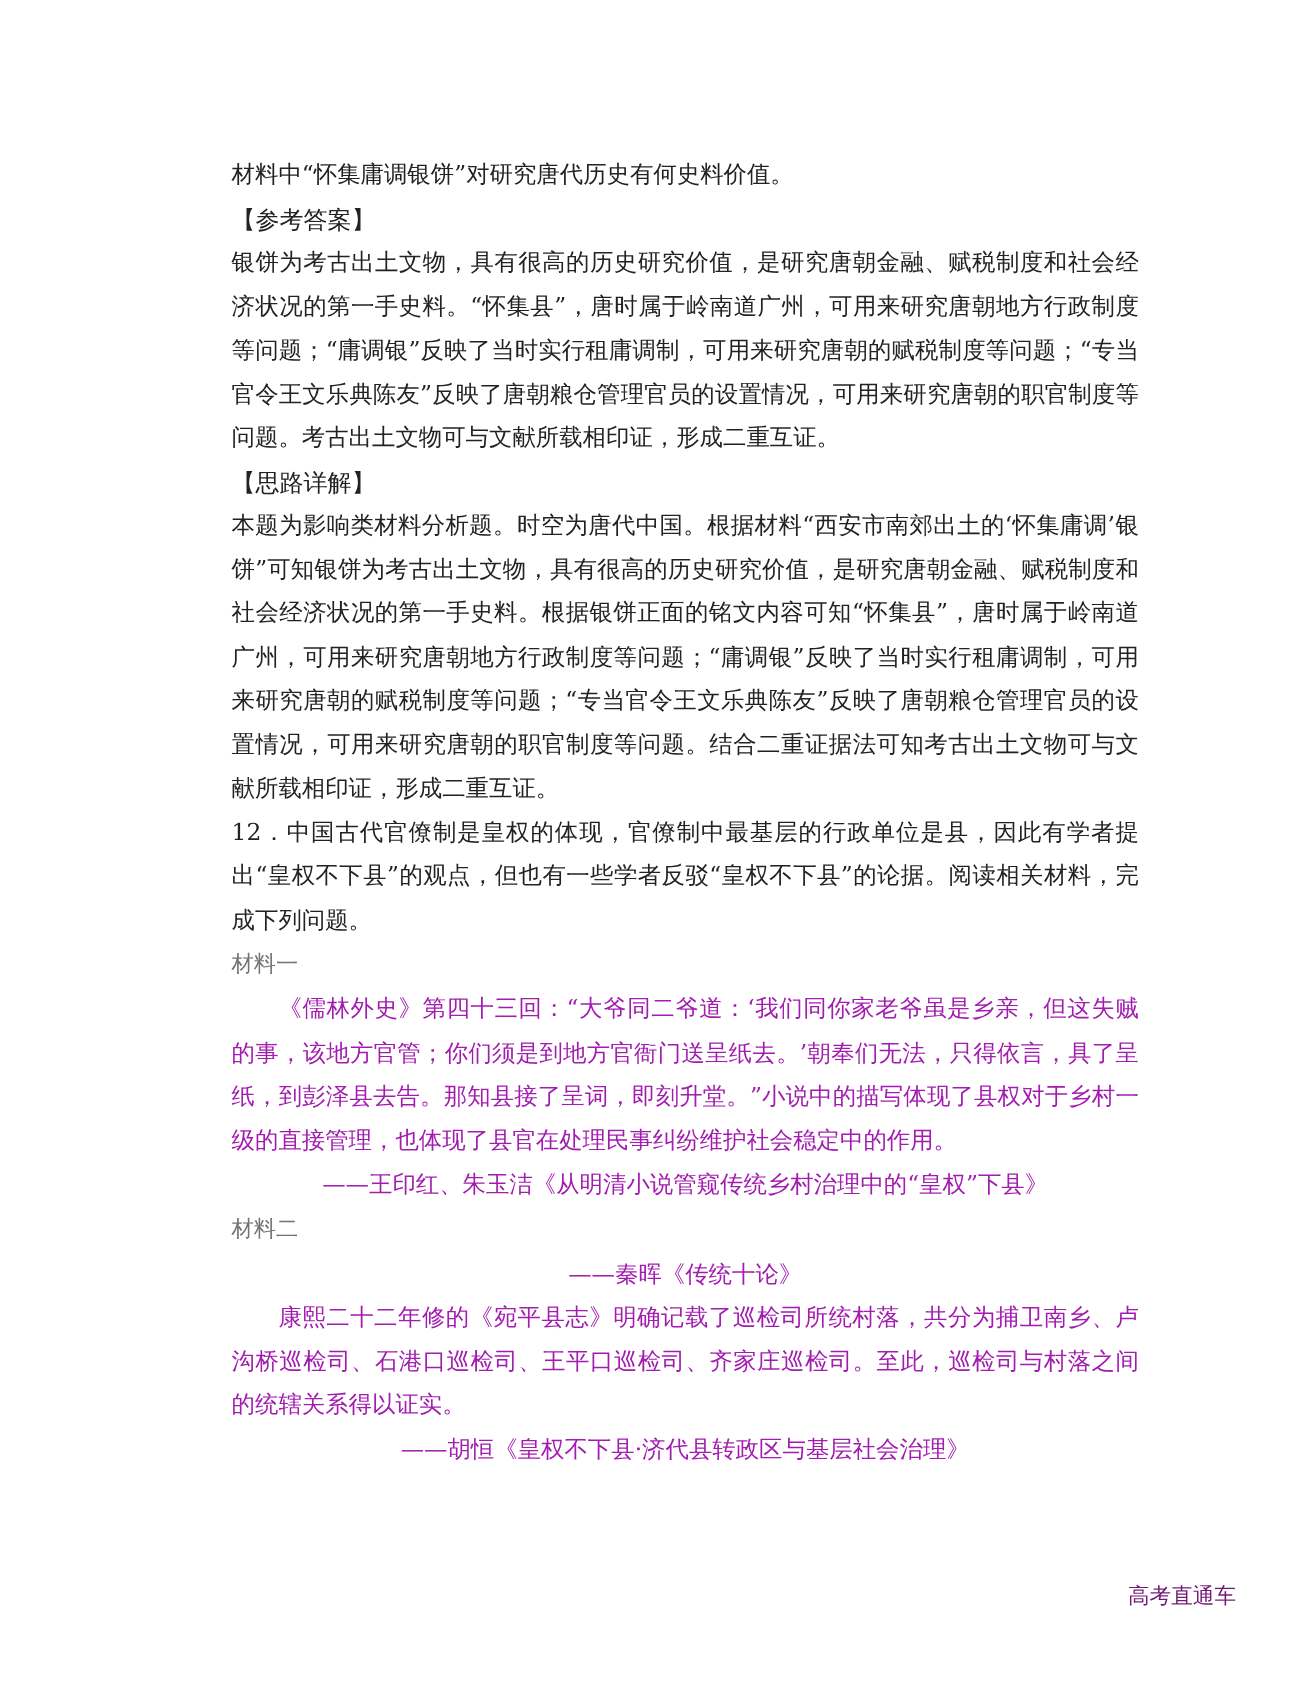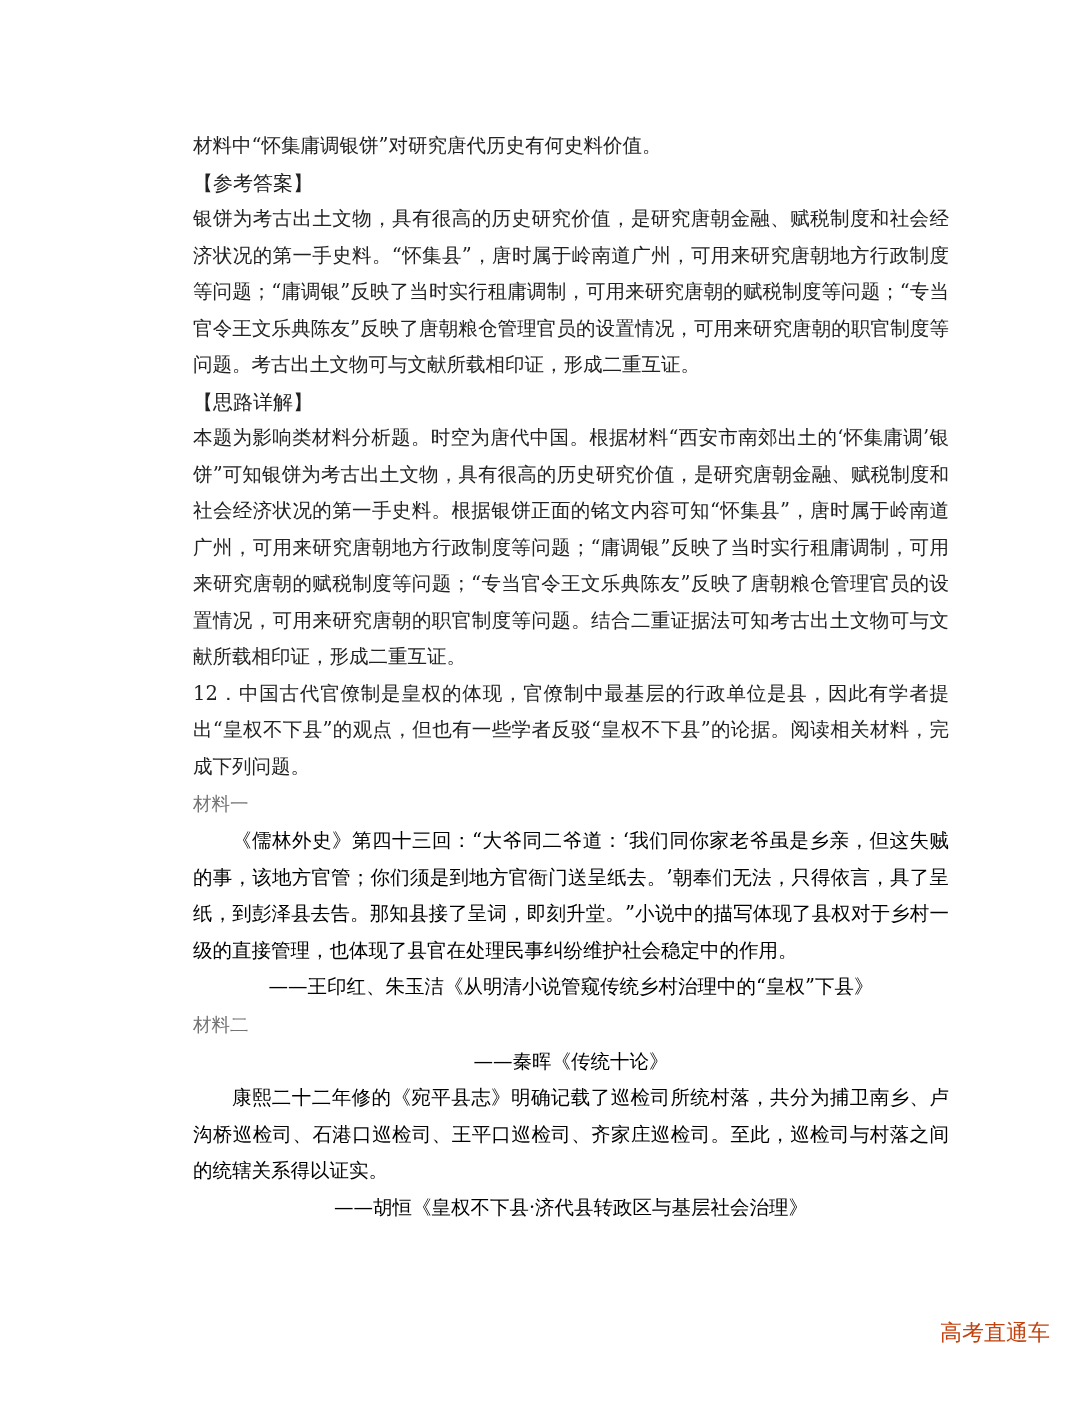--- a/index.html
+++ b/index.html
@@ -2,28 +2,28 @@
 <html><head>
 <meta charset="utf-8">
 <style>
   html, body { margin: 0; padding: 0; }
   body {
     width: 1080px; height: 1411px; background: #ffffff; position: relative; overflow: hidden;
     font-family: "DejaVu Serif", "Liberation Serif", serif; color: #222;
   }
   .page { position: absolute; left: 163px; top: 128px; width: 756px; margin-left: 30px; }
   .p { font-size: 19.5px; line-height: 36.5px; text-align: justify; }
-  .kai { font-family: "DejaVu Serif", "Liberation Serif", serif; color: #000000; }
+  .kai { font-family: "DejaVu Serif", "Liberation Serif", serif; color: #a21caf; }
   .indent { text-indent: 2em; }
   .heading-sans { font-family: "DejaVu Sans", "Liberation Sans", sans-serif; font-size: 18.5px; line-height: 38px; color: #737373; font-weight: 500; }
   .bracket { font-size: 20px; line-height: 36.5px; }
   .source { text-align: center; font-size: 19.5px; line-height: 36.5px; }
   .watermark {
     position: absolute; left: 940px; top: 1318px;
-    font-family: Liberation Sans, sans-serif; font-size: 22px; color: #c2410c;
+    font-family: Liberation Sans, sans-serif; font-size: 18px; color: #701a75;
   }
 </style>
 </head>
 <body>
 
 <div class="page">
   <div class="p">材料中“怀集庸调银饼”对研究唐代历史有何史料价值。</div>
 
   <div class="bracket">【参考答案】</div>
   <div class="p">银饼为考古出土文物，具有很高的历史研究价值，是研究唐朝金融、赋税制度和社会经济状况的第一手史料。“怀集县”，唐时属于岭南道广州，可用来研究唐朝地方行政制度等问题；“庸调银”反映了当时实行租庸调制，可用来研究唐朝的赋税制度等问题；“专当官令王文乐典陈友”反映了唐朝粮仓管理官员的设置情况，可用来研究唐朝的职官制度等问题。考古出土文物可与文献所载相印证，形成二重互证。</div>

